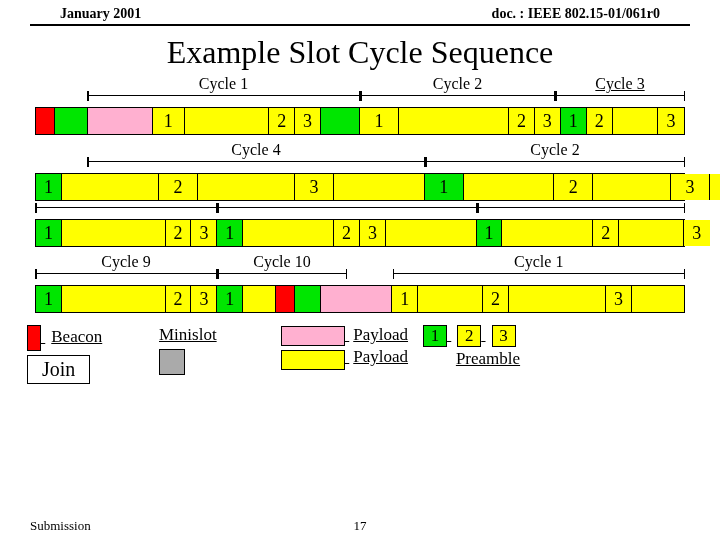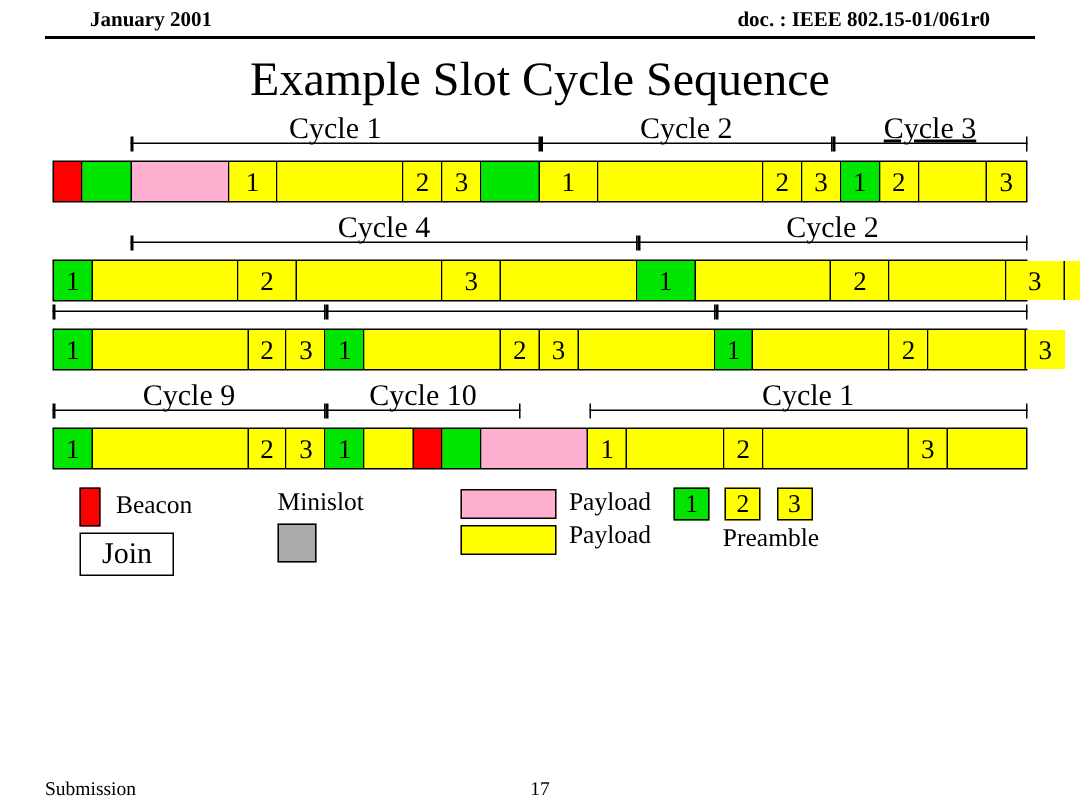--- a/index.html
+++ b/index.html
@@ -29,21 +29,21 @@
   }
   .diagram {
     padding: 0 35px;
   }
   .row-wrap {
     margin-bottom: 6px;
   }
   .cycle-labels {
     position: relative;
     height: 20px;
-    font-size: 20px;
+    font-size: 16px;
   }
   .cycle-label {
     position: absolute;
     top: 0;
     transform: translateX(-50%);
   }
   .bracket-row {
     position: relative;
     height: 12px;
   }
@@ -77,22 +77,23 @@
     font-size: 18px;
   }
   .seg:last-child { border-right: none; }
   .red { background: #ff0000; }
   .green { background: #00e600; }
   .yellow { background: #ffff00; }
   .pink { background: #ffb0d0; }
   .gray { background: #aaaaaa; }
 
   .legend {
-    padding: 6px 53px;
+    padding: 6px 27px;
     font-size: 17px;
+    text-decoration: underline;
   }
   .legend-row {
     display: flex;
     align-items: center;
     gap: 12px;
   }
   .swatch {
     display: inline-block;
     border: 1.5px solid #000;
     vertical-align: middle;

